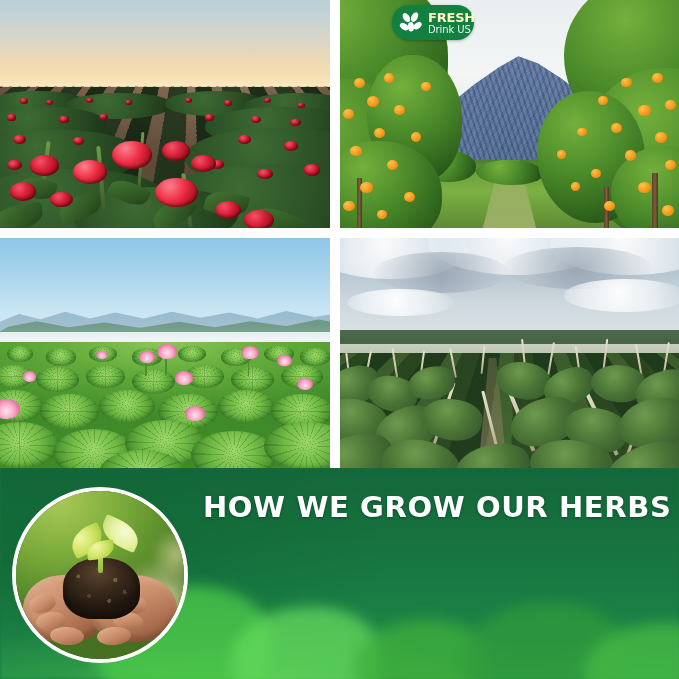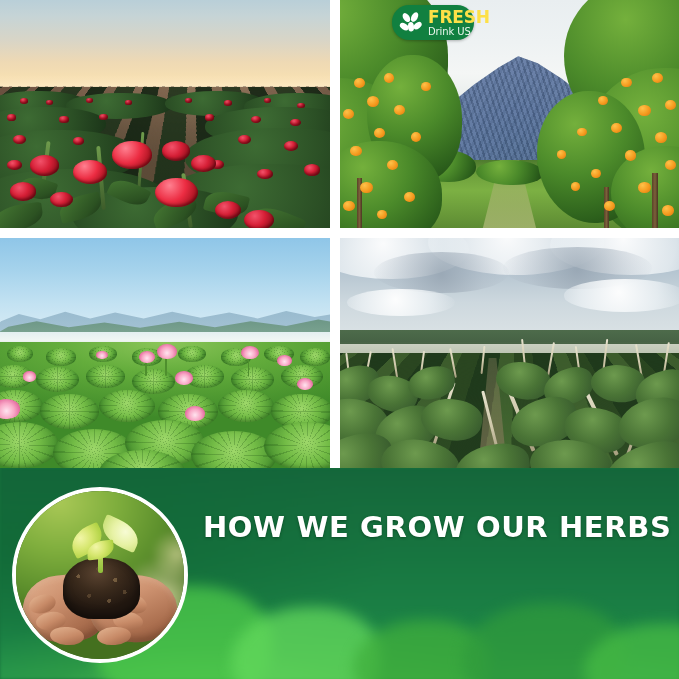--- a/index.html
+++ b/index.html
@@ -344,21 +344,21 @@
     border-radius: 68% 8% 68% 8%;
     background: radial-gradient(circle at 35% 30%, #f2f6a8 0%, #d7e770 40%, #aed141 80%, #8bb633 100%);
   }
   .pc-leaf.pale {
     background: radial-gradient(circle at 40% 35%, #f7fbd4 0%, #e7f2a5 45%, #c9e077 85%, #aacd55 100%);
   }
 
   .caption-text {
     position: absolute;
     left: 203px;
-    top: 512px;
+    top: 492px;
     width: 460px;
   }
   .cap-heading {
     margin: 0;
     font-family: "DejaVu Sans", sans-serif;
     font-size: 29px;
     font-weight: bold;
     letter-spacing: 0.6px;
     color: #ffffff;
     line-height: 1.08;
@@ -402,23 +402,23 @@
     flex: 0 0 26px;
     position: relative;
   }
   .brand-words {
     margin-left: 4px;
     line-height: 1;
   }
   .brand-fresh {
     display: block;
     font-family: "DejaVu Sans", sans-serif;
-    font-size: 17px;
+    font-size: 13px;
     font-weight: bold;
-    color: #fde047;
+    color: #fef9c3;
     letter-spacing: -0.2px;
   }
   .brand-drink {
     display: block;
     font-family: "DejaVu Sans", sans-serif;
     font-size: 10px;
     font-weight: normal;
     color: #eaf7ee;
     letter-spacing: -0.1px;
     margin-top: 1px;

